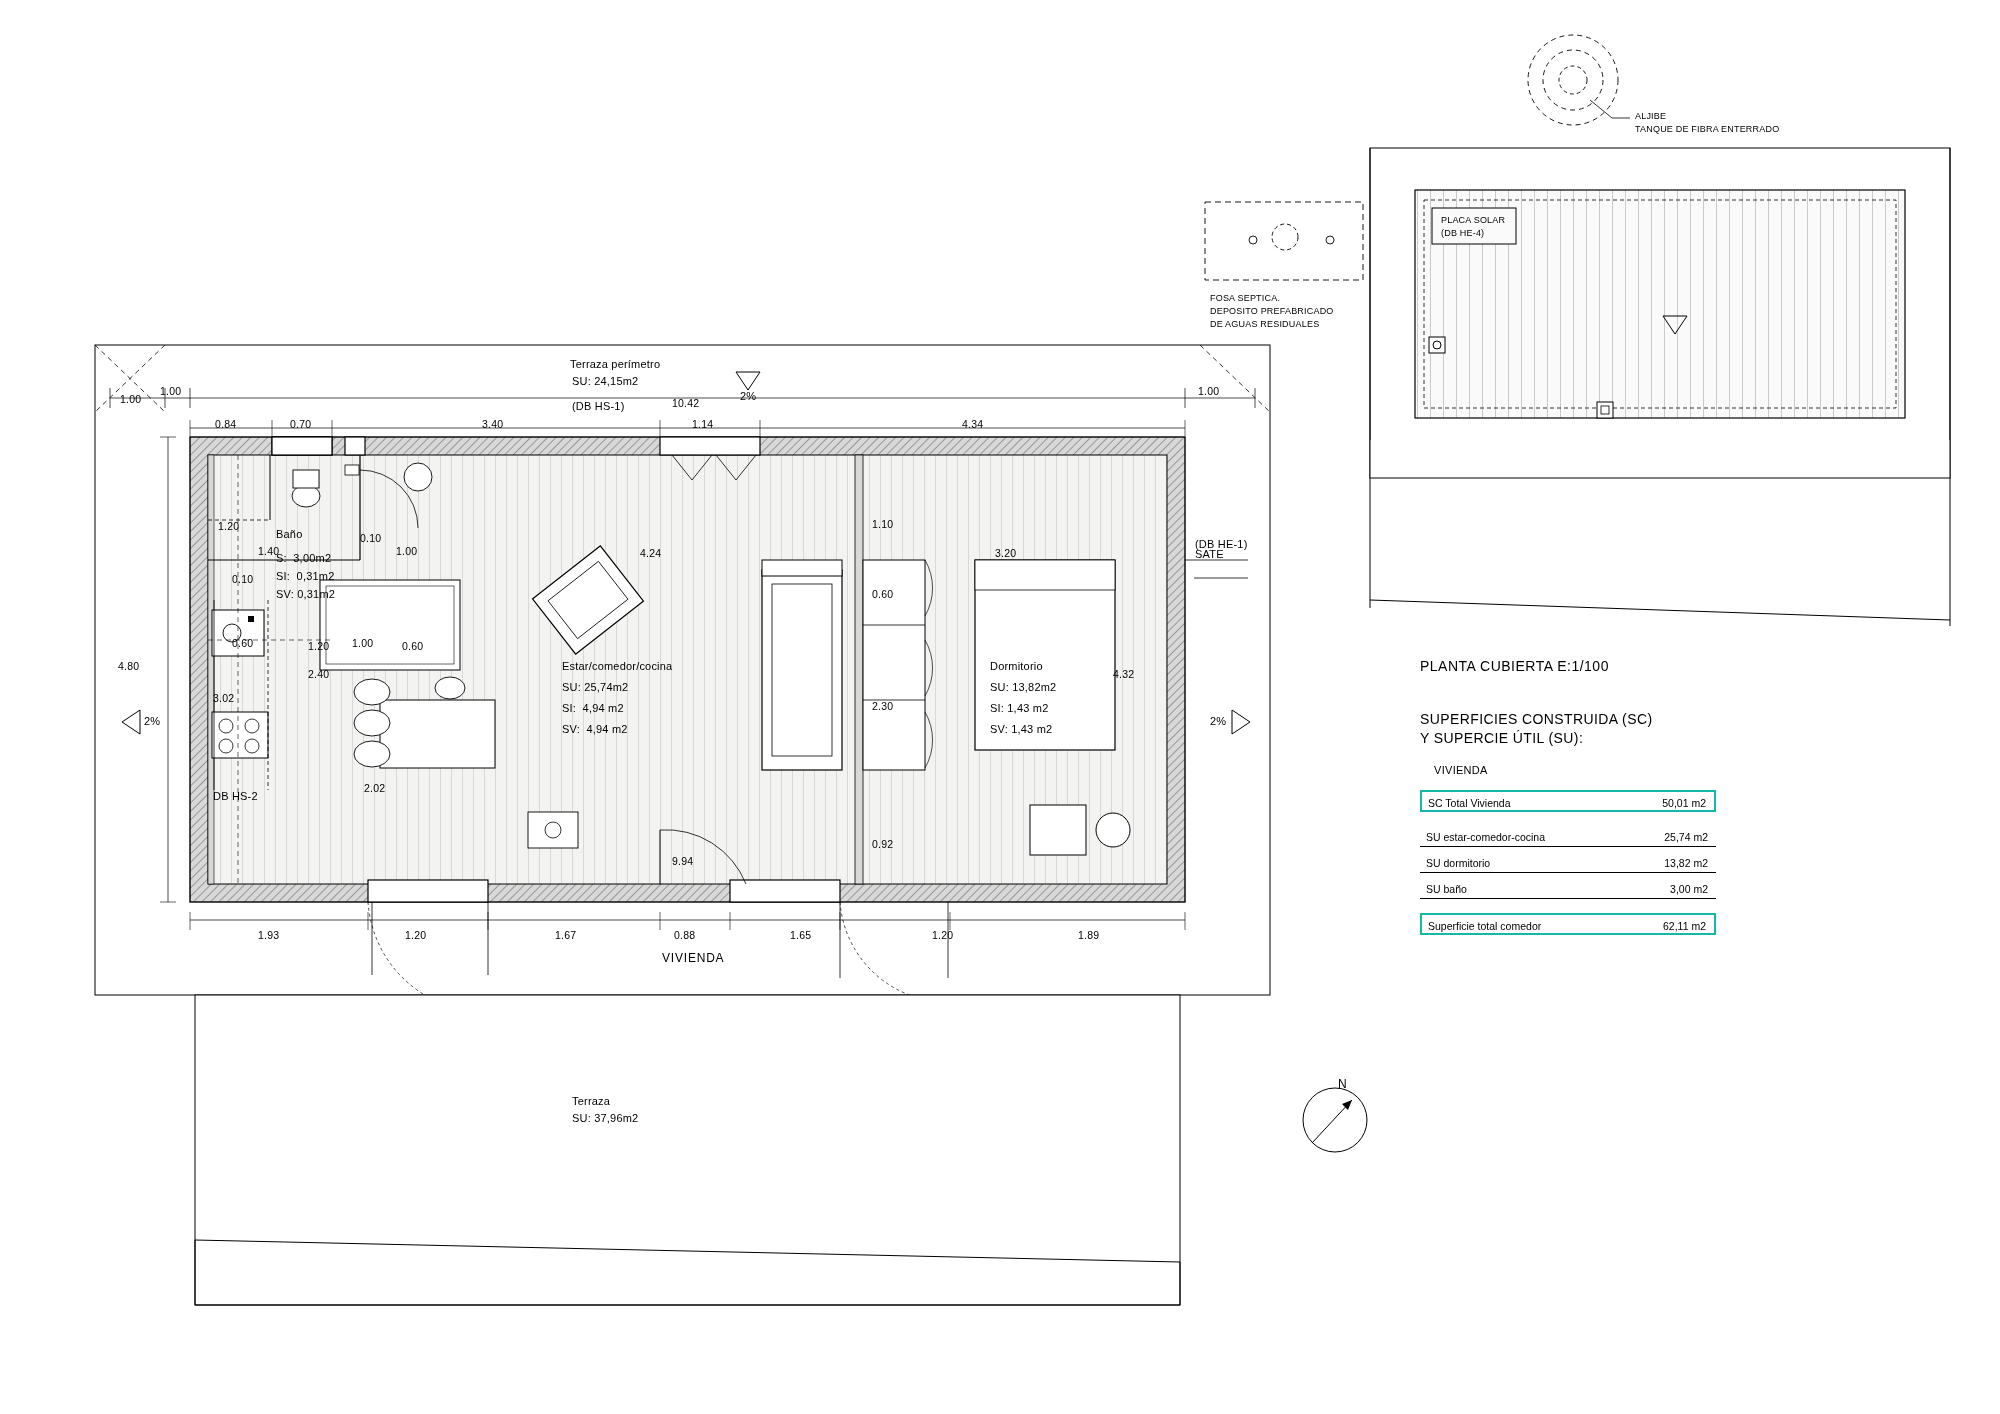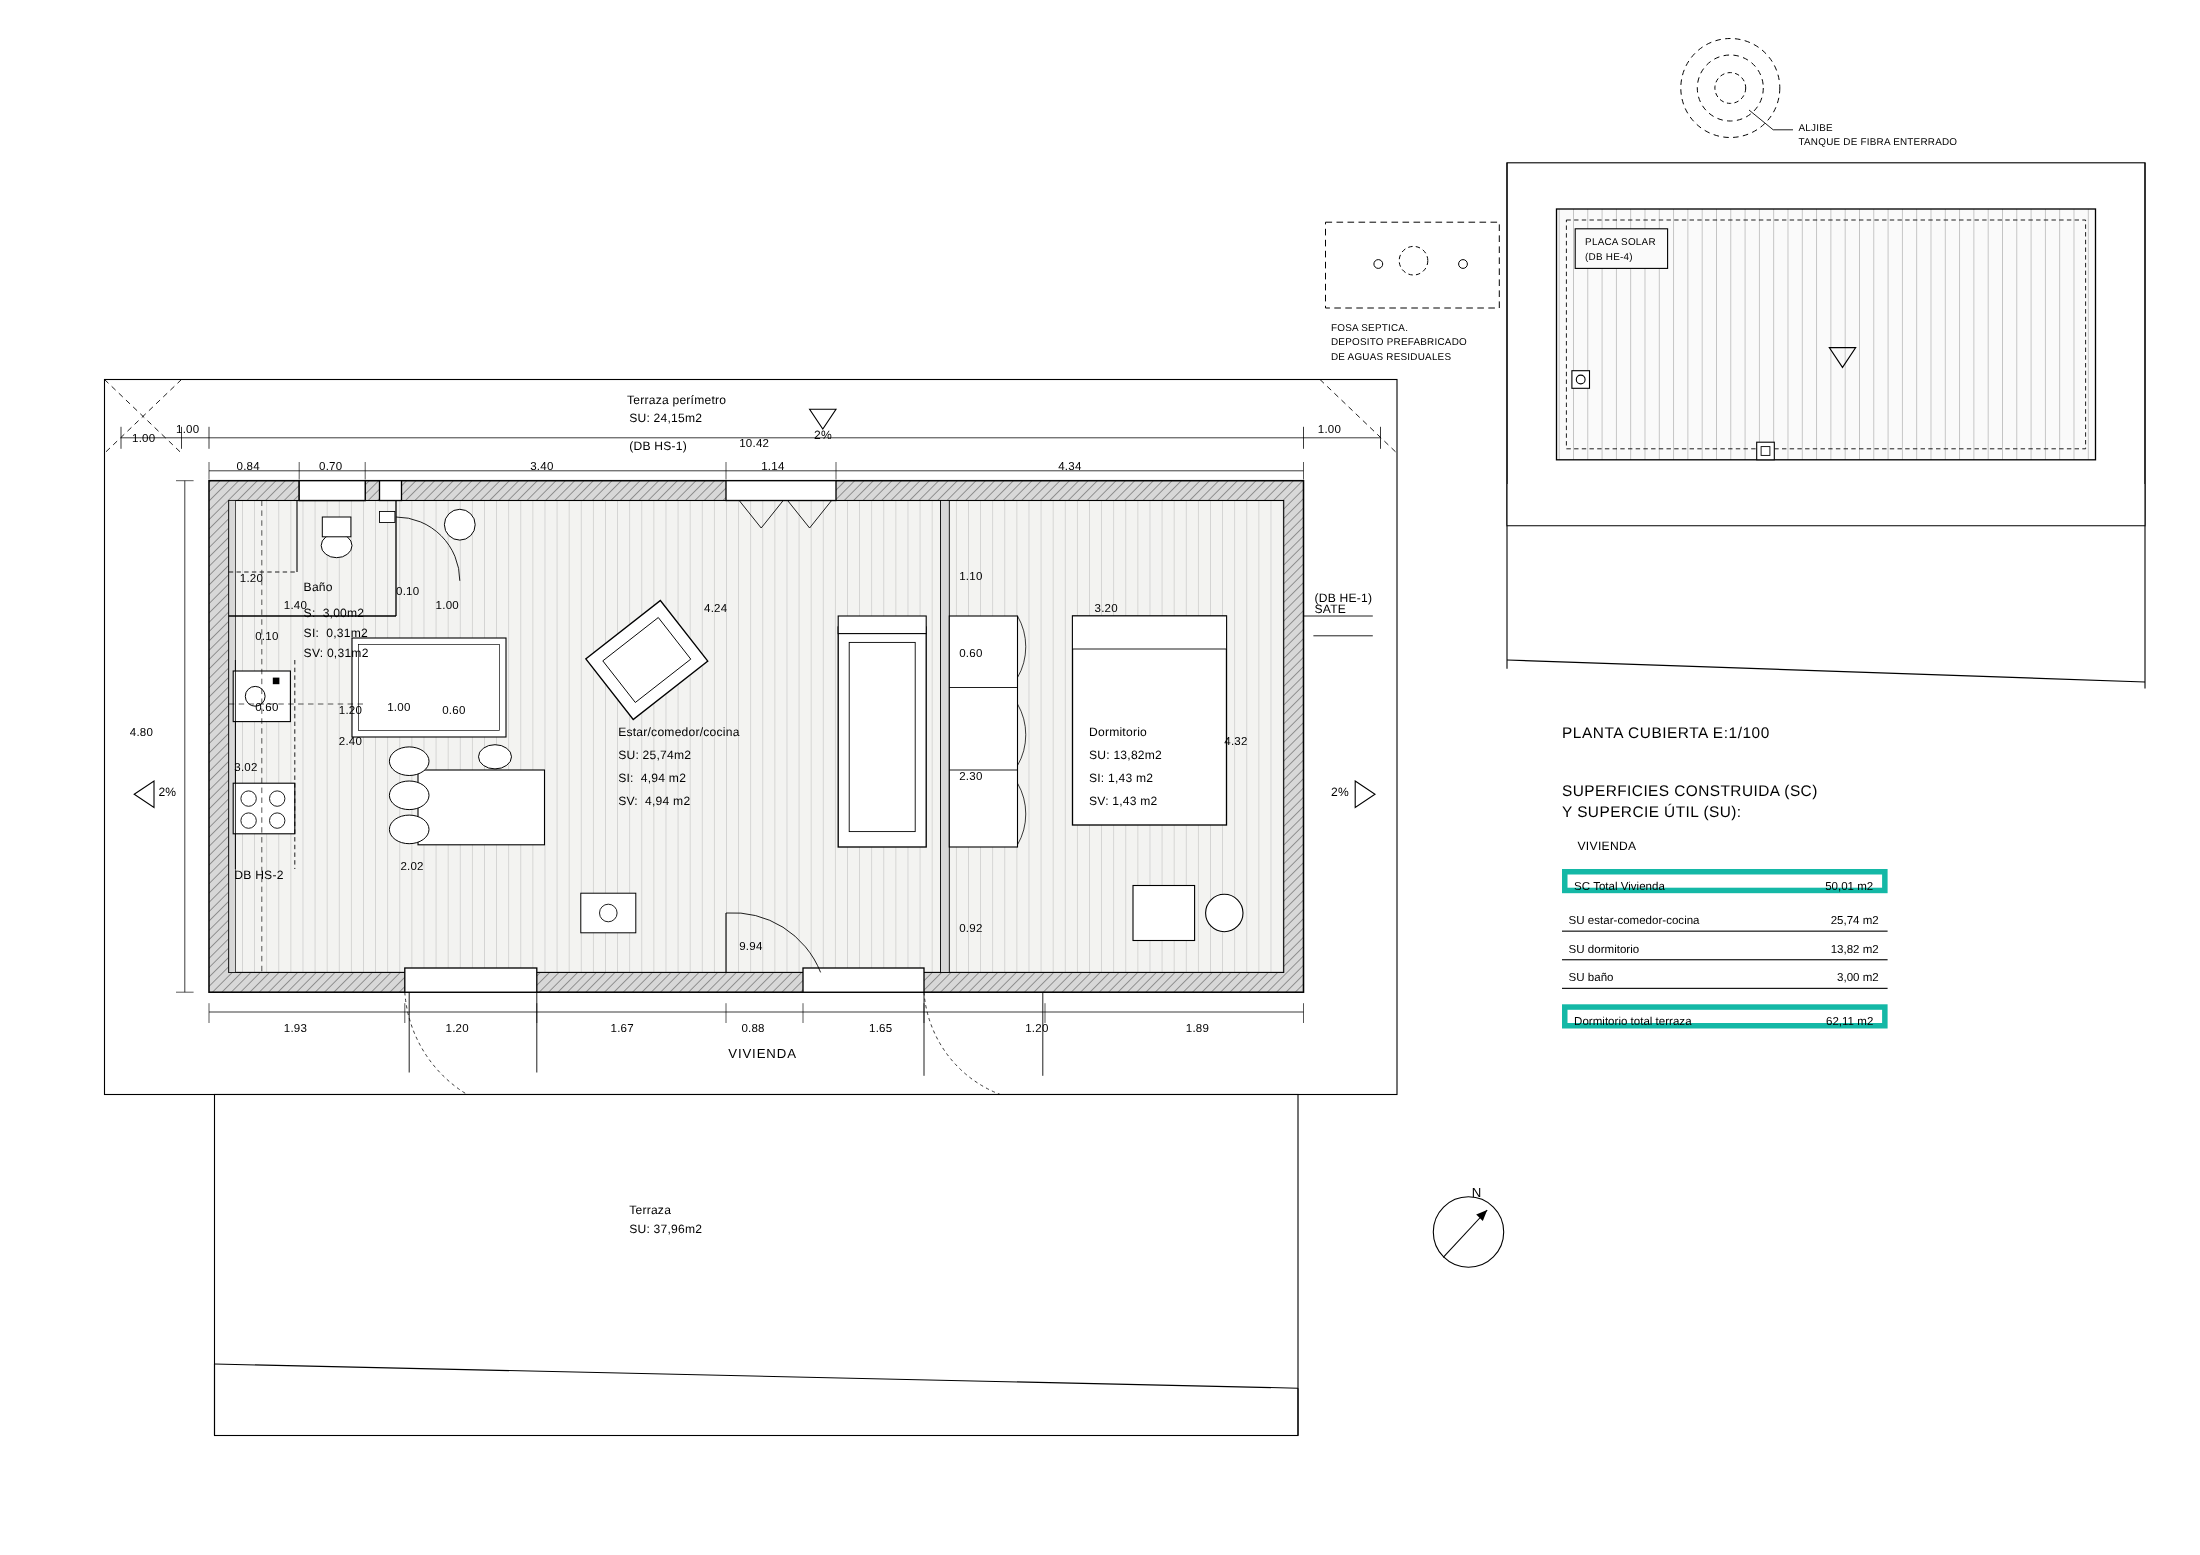--- a/index.html
+++ b/index.html
@@ -54,21 +54,21 @@
     font-size: 11px;
     margin-top: 16px;
     margin-left: 14px;
     letter-spacing: 0.3px;
   }
   .tbl-row {
     position: relative;
     height: 22px;
     width: 296px;
     margin-top: 5px;
-    border: 5px solid #14b8a6;
+    border: 2px solid #14b8a6;
     box-sizing: border-box;
   }
   .tbl-row.plain {
     border: none;
     border-bottom: 1px solid #000;
     height: 21px;
   }
   .tbl-row .k {
     position: absolute;
     left: 6px;
@@ -402,19 +402,19 @@
       </div>
       <div class="tbl-row plain">
         <span class="k">SU baño</span>
         <span class="v">3,00  m2</span>
       </div>
     </div>
 
 
     <div class="grp">
       <div class="tbl-row">
-        <span class="k">Dormitorio total terraza</span>
+        <span class="k">Superficie total comedor</span>
         <span class="v">62,11 m2</span>
       </div>
     </div>
   </div>
 
 </div>
 
 </body></html>

